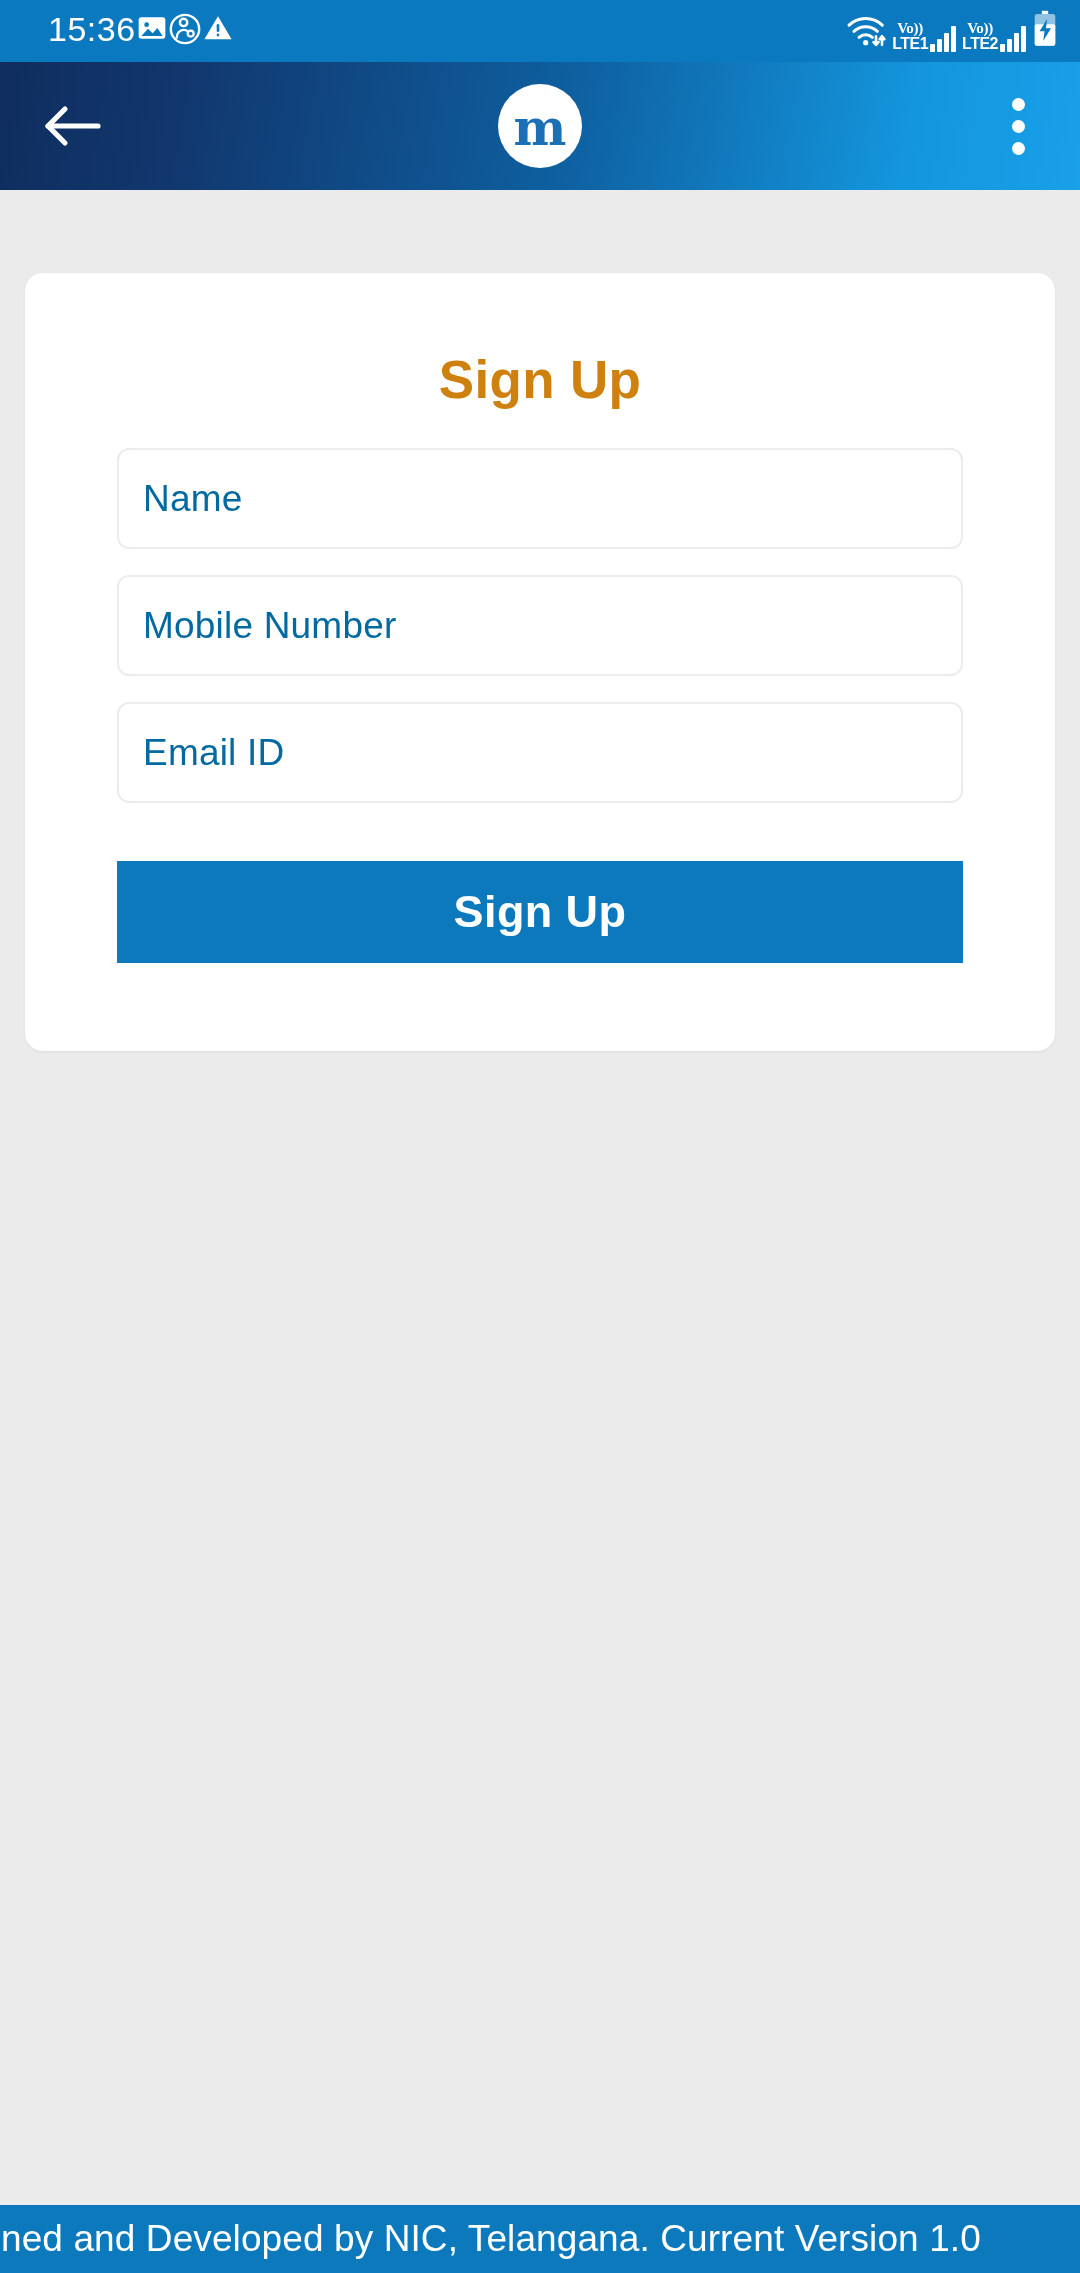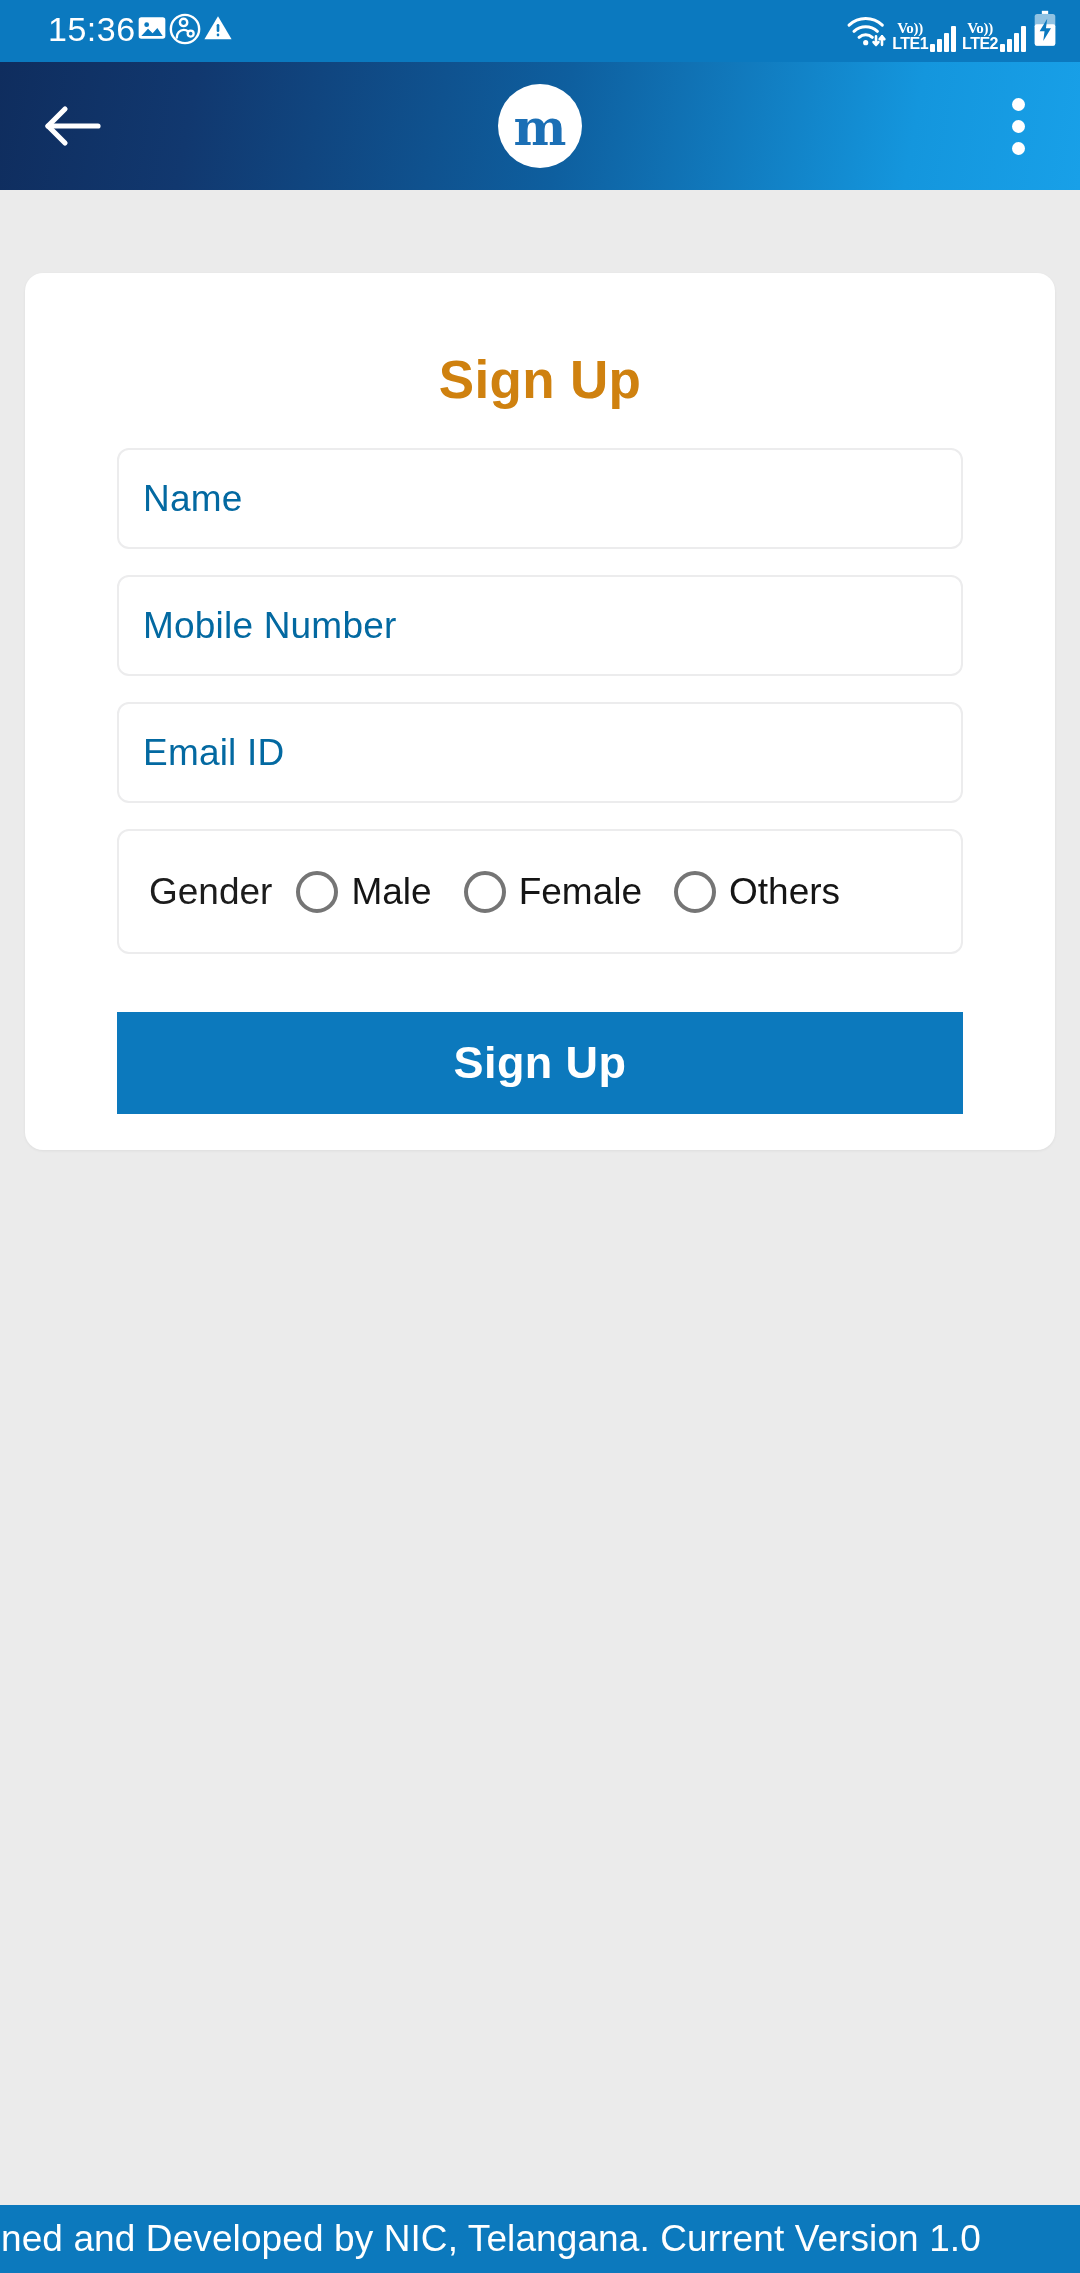--- a/index.html
+++ b/index.html
@@ -169,21 +169,21 @@
     overflow: hidden;
   }
 
   .card {
     position: absolute;
     left: 25px;
     top: 83px;
     width: 1030px;
     background: #ffffff;
     border-radius: 18px;
-    padding: 0 0 36px 0;
+    padding: 0 0 88px 0;
     box-shadow: 0 1px 3px rgba(0,0,0,0.06);
   }
 
   .card-title {
     text-align: center;
     color: #cf810f;
     font-size: 53px;
     font-weight: 700;
     padding-top: 76px;
     padding-bottom: 38px;
@@ -395,38 +395,20 @@
 
       <div class="field">
         <span class="field-text">Mobile Number</span>
       </div>
 
       <div class="field">
         <span class="field-text">Email ID</span>
       </div>
 
 
-      <div class="gender-row">
-        <span class="gender-label">Gender</span>
-
-        <div class="radio-opt">
-          <span class="radio-dot"></span>
-          <span class="radio-label">Male</span>
-        </div>
-
-        <div class="radio-opt">
-          <span class="radio-dot"></span>
-          <span class="radio-label">Female</span>
-        </div>
-
-        <div class="radio-opt">
-          <span class="radio-dot"></span>
-          <span class="radio-label">Others</span>
-        </div>
-      </div>
 
       <div class="submit-btn">
         <span>Sign Up</span>
       </div>
 
     </div>
   </div>
 
   <div class="footer">
     <div class="footer-text">igned and Developed by NIC, Telangana. Current Version 1.0</div>

